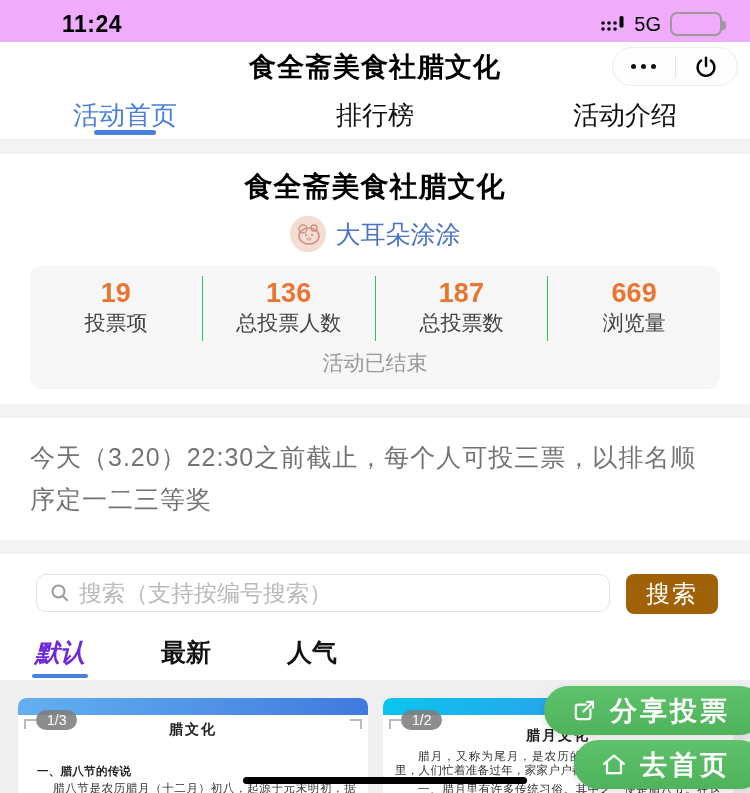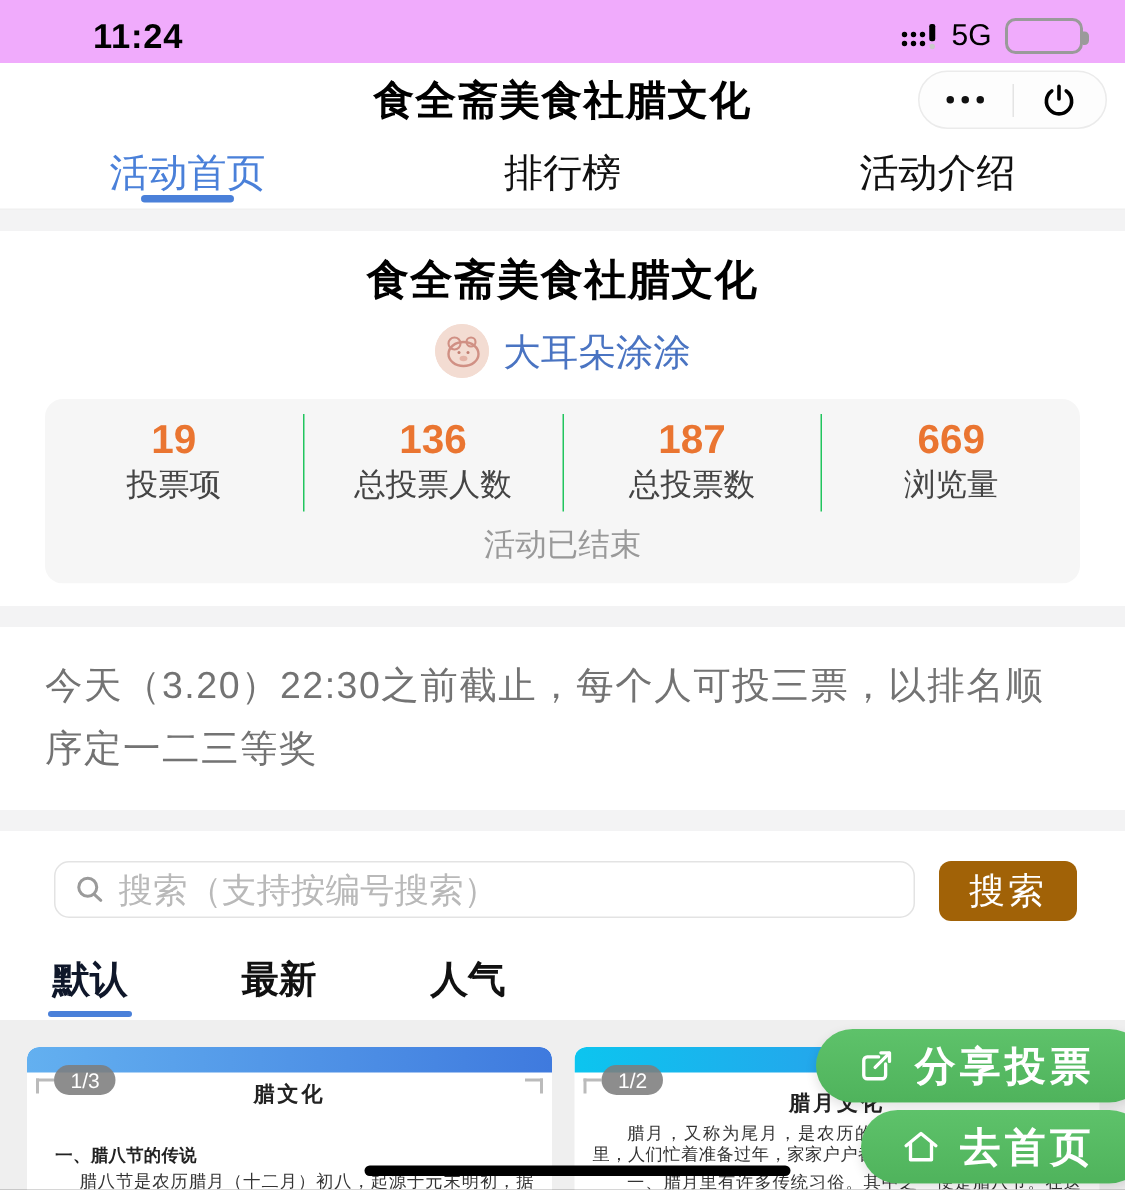--- a/index.html
+++ b/index.html
@@ -65,21 +65,21 @@
   }
   .search-box input { border: none; outline: none; flex: 1; font-size: 23px; color: #333; background: transparent; font-family: inherit; }
   .search-box input::placeholder { color: #b9b9b9; }
   .search-btn {
     width: 92px; height: 40px; background: #a16207; color: #fff; border: none;
     border-radius: 8px; font-size: 24px; cursor: pointer; font-family: inherit; letter-spacing: 2px;
   }
   
   .sort-tabs { background: #fff; display: flex; gap: 76px; padding: 8px 0 0 35px; height: 52px; }
   .sort-tab { position: relative; font-size: 25px; font-weight: bold; color: #111; cursor: pointer; padding-bottom: 12px; }
-  .sort-tab.active { color: #0f172a; }
+  .sort-tab.active { color: #6d28d9; font-style: italic; }
   .sort-tab .underline { position: absolute; bottom: 2px; left: 50%; transform: translateX(-50%); width: 56px; height: 4px; border-radius: 2px; background: #4a80d9; display: none; }
   .sort-tab.active .underline { display: block; }
   
   .cards { background: #efefef; padding: 18px 17px 0 18px; display: flex; gap: 15px; height: 218px; }
   .card { position: relative; width: 350px; background: #fff; border-radius: 8px 8px 0 0; overflow: hidden; cursor: pointer; }
   .card-bar { height: 17px; border-radius: 8px 8px 0 0; }
   .card-bar.grad-a { background: linear-gradient(90deg, #63b0f0, #3f7ade); }
   .card-bar.grad-b { background: linear-gradient(90deg, #0cc5ef, #3f85e8); }
   .doc { position: relative; padding: 6px 12px 0; }
   .doc.pad-more { padding-top: 12px; }

